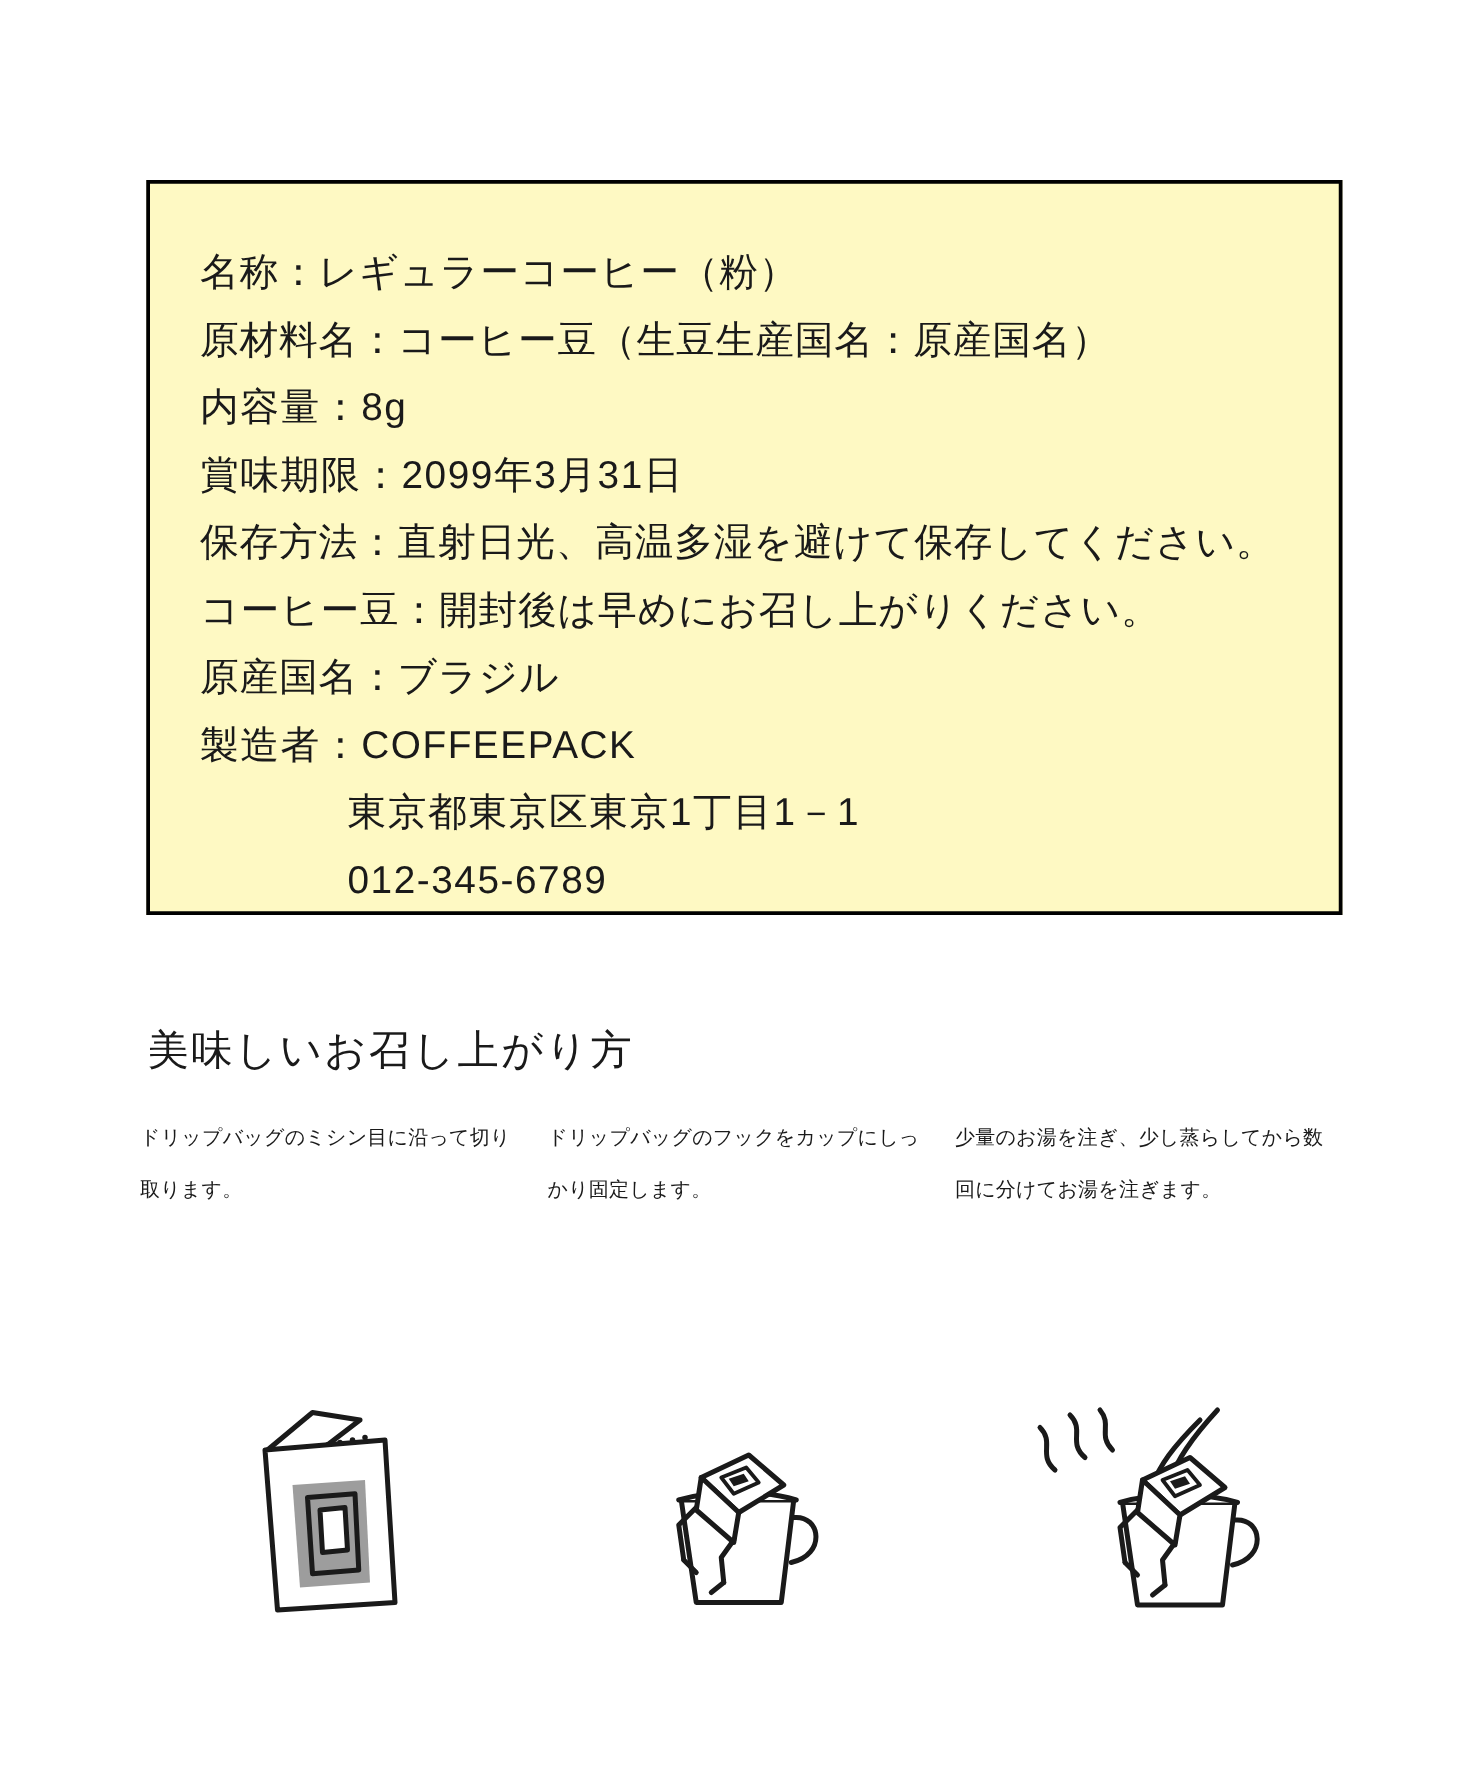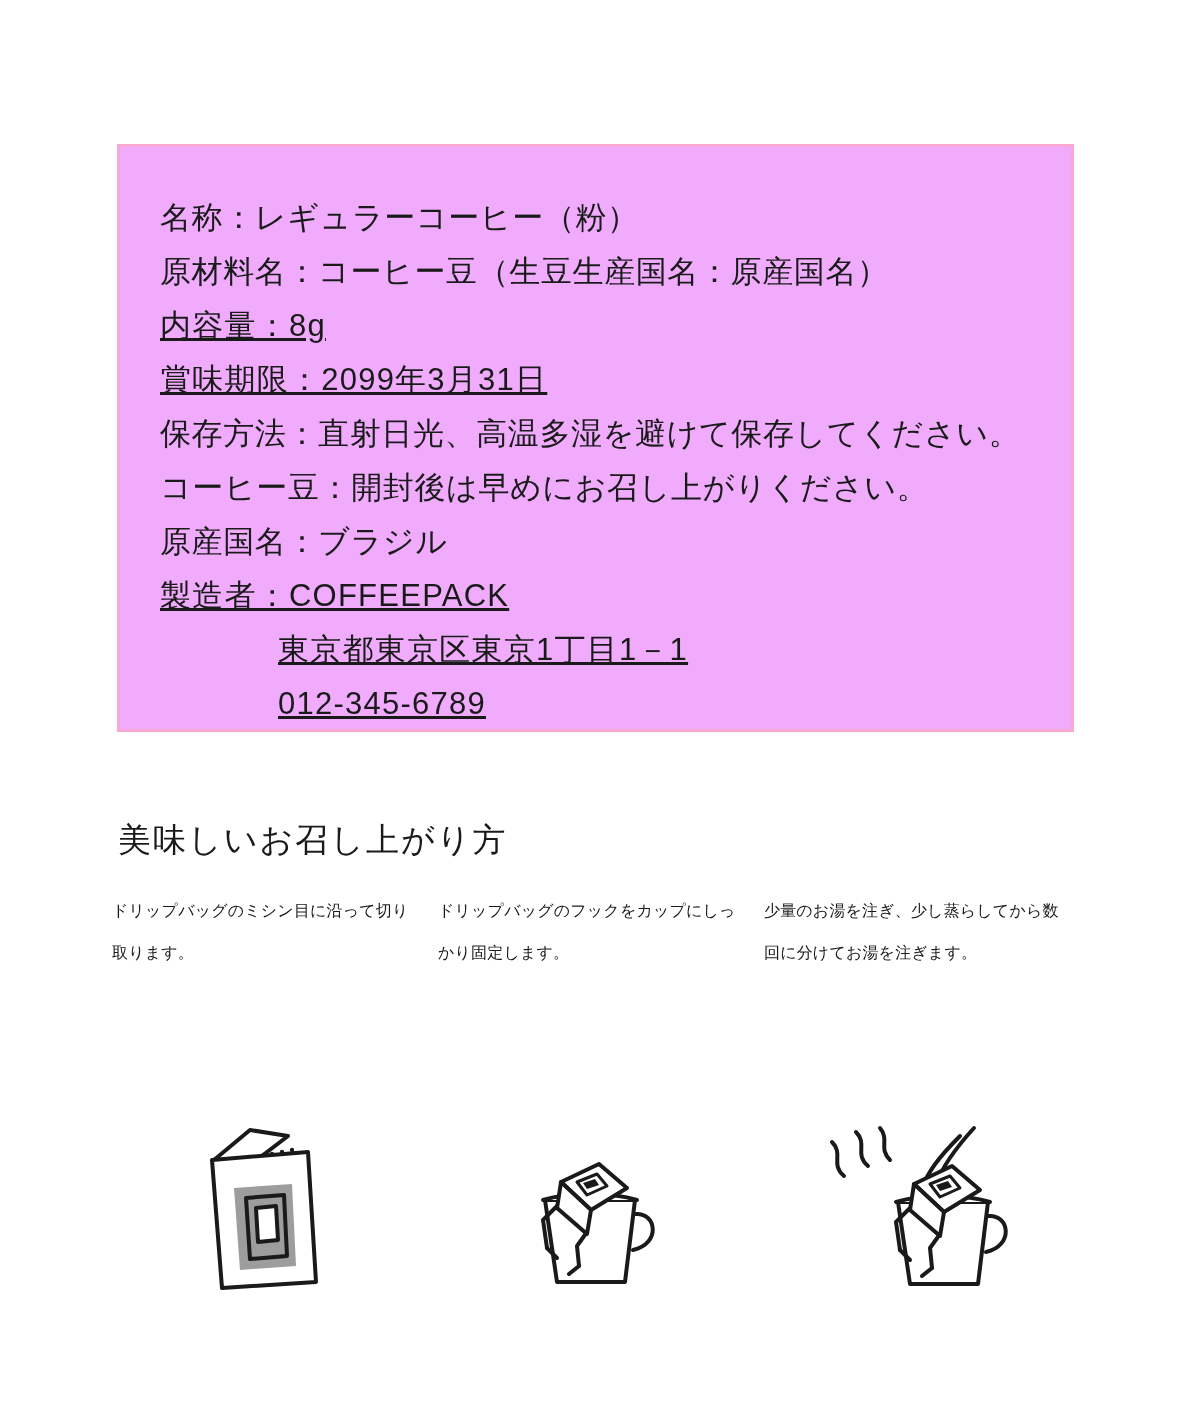--- a/index.html
+++ b/index.html
@@ -16,40 +16,39 @@
     overflow: hidden;
   }
 
   
   .label-box {
     position: absolute;
     left: 117px;
     top: 144px;
     width: 957px;
     height: 588px;
-    border: 3px solid #f9a8d4;
+    border: 3px solid #000000;
     box-sizing: border-box;
-    background: #f0abfc;
+    background: #fef9c3;
   }
   .label-inner {
     padding: 44px 0 0 40px;
   }
   .label-line {
     font-size: 31px;
     line-height: 54px;
     letter-spacing: 0.02em;
     white-space: pre;
     color: #1a1a1a;
   }
   .label-line.indent {
     padding-left: 118px;
   }
   .label-line.ascii {
     letter-spacing: 0.04em;
-    text-decoration: underline;
   }
 
   
   .howto-heading {
     position: absolute;
     left: 118px;
     top: 818px;
     font-size: 33px;
     letter-spacing: 0.06em;
     color: #1a1a1a;

